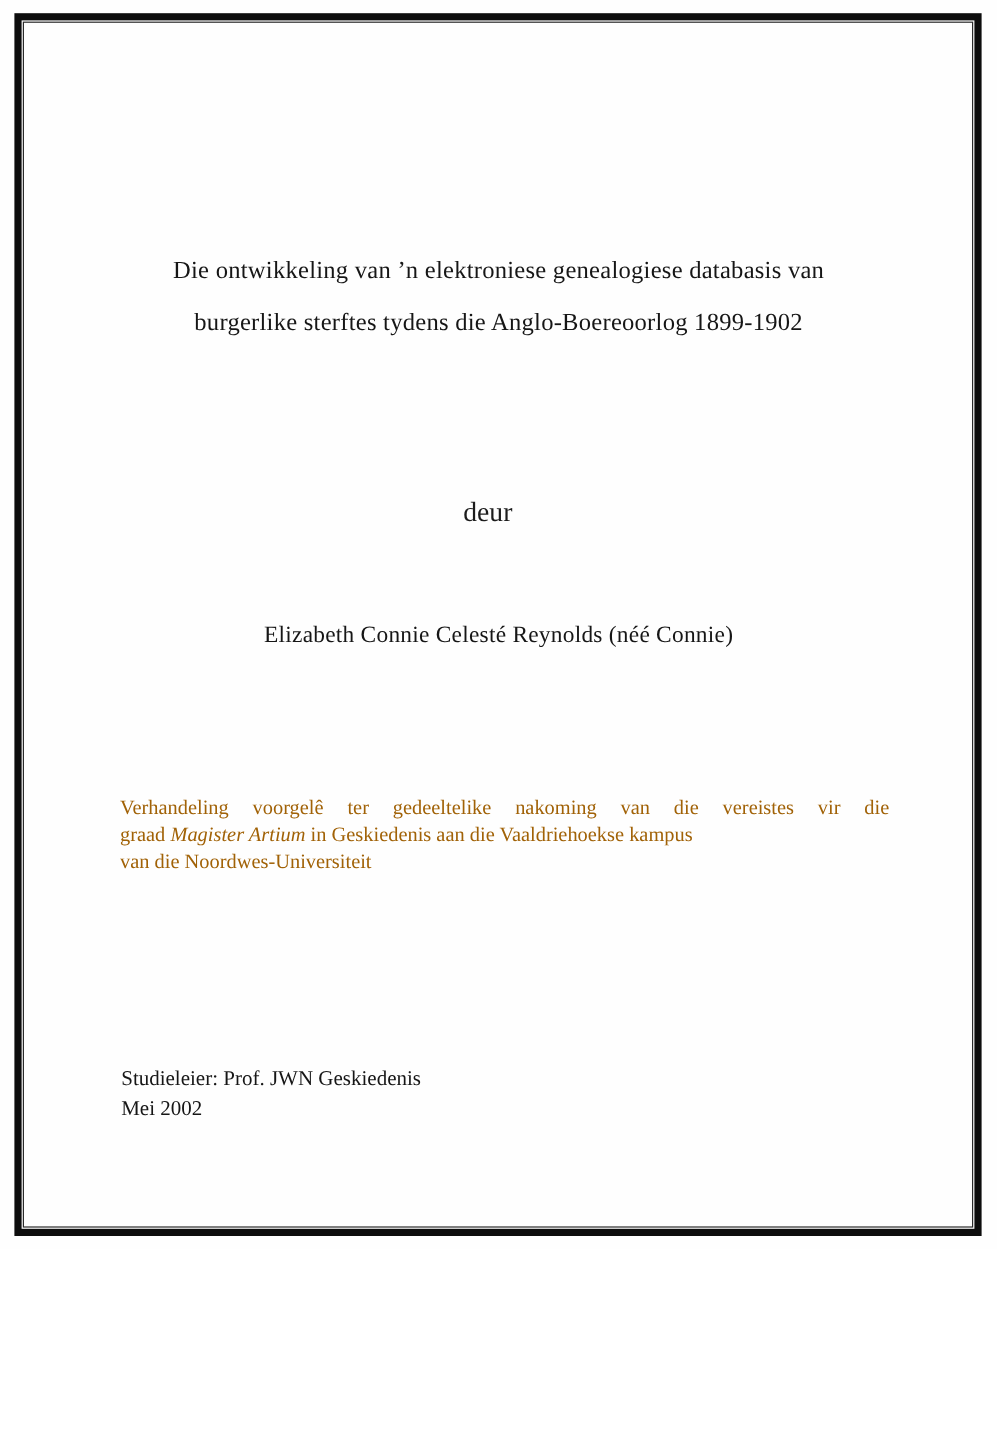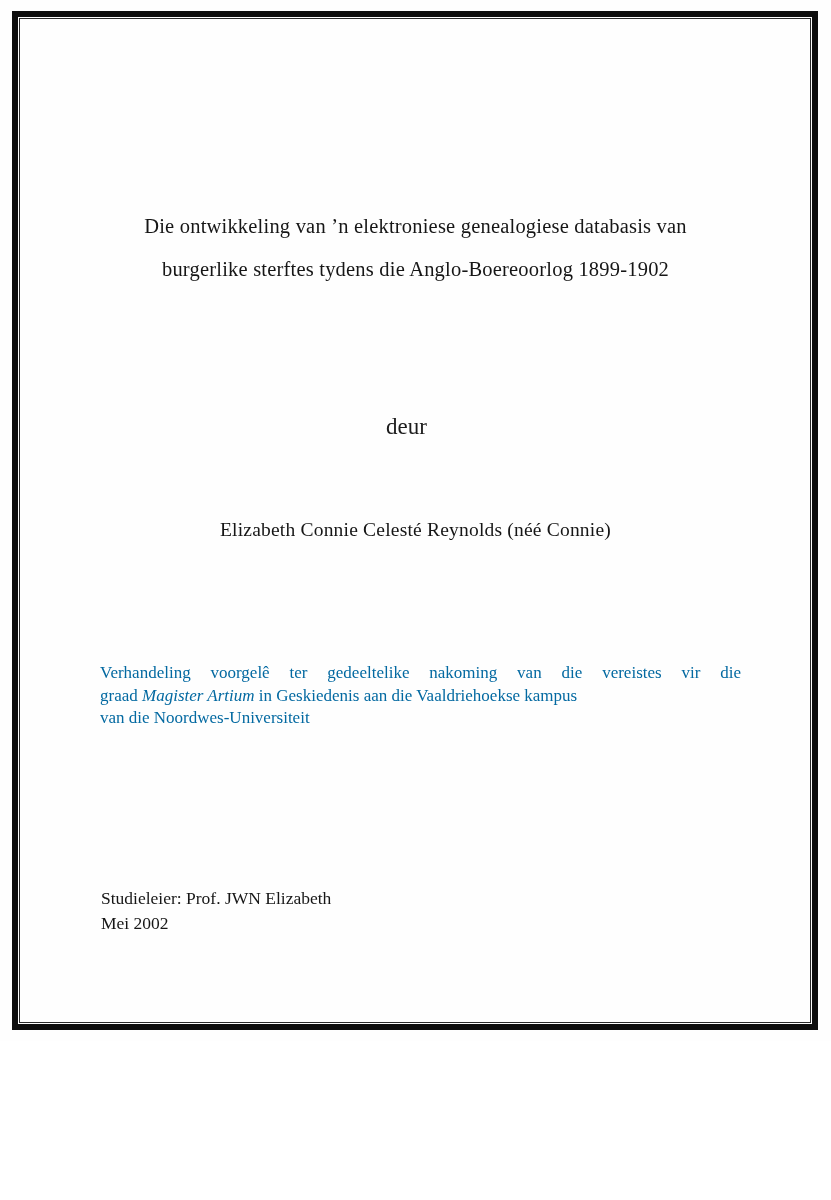--- a/index.html
+++ b/index.html
@@ -50,21 +50,21 @@
     font-size: 19.5px;
     letter-spacing: 0.2px;
     color: #161616;
   }
   .statement {
     position: absolute;
     left: 100px; top: 662px;
     width: 641px;
     font-size: 17px;
     line-height: 22.5px;
-    color: #0369a1;
+    color: #a16207;
   }
   .statement .justified {
     text-align: justify;
     text-align-last: justify;
   }
   .italic { font-style: italic; }
   .supervisor-block {
     position: absolute;
     left: 101px; top: 886px;
     font-size: 17.5px;
@@ -117,18 +117,18 @@
 
   <div class="author">Elizabeth Connie Celesté Reynolds (néé Connie)</div>
 
   <div class="statement">
     <div class="justified">Verhandeling voorgelê ter gedeeltelike nakoming van die vereistes vir die</div>
     <div><span>graad </span><span class="italic">Magister Artium</span><span> in Geskiedenis aan die Vaaldriehoekse kampus</span></div>
     <div>van die Noordwes-Universiteit</div>
   </div>
 
   <div class="supervisor-block">
-    <div>Studieleier: Prof. JWN Elizabeth</div>
+    <div>Studieleier: Prof. JWN Geskiedenis</div>
     <div>Mei 2002</div>
   </div>
 
 
 </div>
 
 </body></html>

